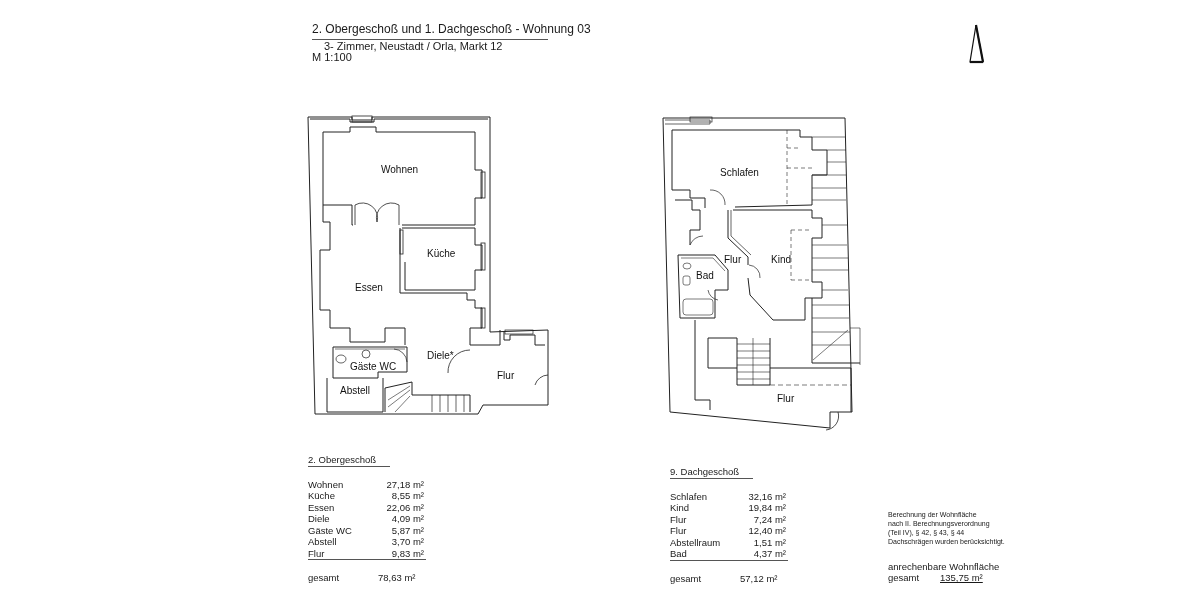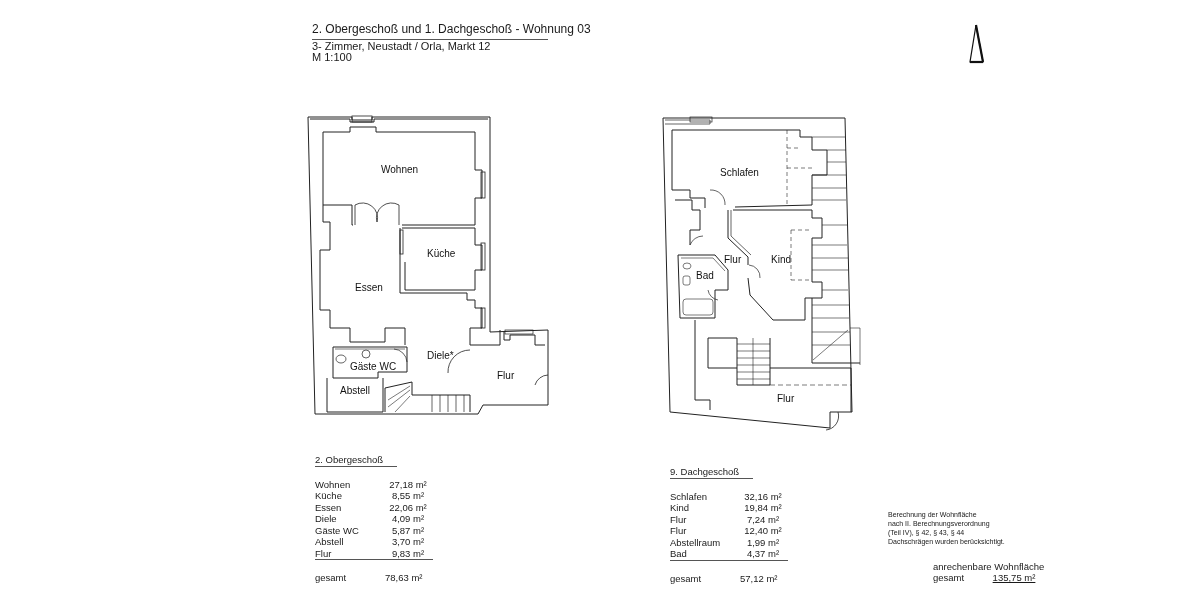--- a/index.html
+++ b/index.html
@@ -1,38 +1,38 @@
 <!DOCTYPE html>
 <html><head>
 <meta charset="utf-8">
 <style>
   html, body { margin: 0; padding: 0; background: #ffffff; }
   body { width: 1200px; height: 600px; position: relative; overflow: hidden;
          font-family: "Liberation Sans", sans-serif; color: #1a1a1a; }
   .abs { position: absolute; }
   .hdr-title { left: 312px; top: 22px; font-size: 12px; padding-bottom: 3px;
                border-bottom: 1px solid #555; width: 236px; white-space: nowrap; }
-  .hdr-sub { left: 312px; top: 40px; font-size: 11px; white-space: nowrap; }
+  .hdr-sub { left: 324px; top: 40px; font-size: 11px; white-space: nowrap; }
   .hdr-scale { left: 312px; top: 51px; font-size: 11px; white-space: nowrap; }
   svg.plan { position: absolute; left: 0; top: 0; }
   .plan text { font-family: "Liberation Sans", sans-serif; font-size: 10px; fill: #111; }
   .tbl { font-size: 9.5px; line-height: 11.5px; }
   .tbl .ttl { display: inline-block; border-bottom: 1px solid #555; padding-right: 14px; margin-bottom: 12px; }
   .tbl .row { display: flex; }
   .tbl .row .k { width: 70px; }
-  .tbl .row .v { width: 46px; text-align: center; }
+  .tbl .row .v { width: 46px; text-align: right; }
   .tbl .row.last { border-bottom: 1px solid #555; width: 118px; }
   .tbl .total { display: flex; margin-top: 12px; }
   .tbl .total .k { width: 70px; }
   .tbl .total .v { width: 46px; text-align: left; }
   .note { left: 888px; top: 510px; font-size: 7px; line-height: 9px; width: 150px; }
-  .wf { left: 888px; top: 561px; font-size: 9.5px; line-height: 11px; margin-left: 45px; }
+  .wf { left: 888px; top: 561px; font-size: 9.5px; line-height: 11px; }
   .wf .total { display: flex; }
   .wf .total .k { width: 52px; }
-  .wf .total .v { width: 58px; text-align: center; text-decoration: underline; }
+  .wf .total .v { width: 58px; text-align: left; text-decoration: underline; }
 </style>
 </head>
 <body>
 
 <div class="abs hdr-title">2. Obergeschoß und 1. Dachgeschoß - Wohnung 03</div>
 <div class="abs hdr-sub">3- Zimmer, Neustadt / Orla, Markt 12</div>
 <div class="abs hdr-scale">M  1:100</div>
 
 <svg class="plan" width="1200" height="600" viewBox="0 0 1200 600">
 
@@ -172,21 +172,21 @@
     <path d="M826,430 A14,14 0 0 0 838,412" stroke-width="0.8"></path>
   </g>
 
   <text x="720" y="176">Schlafen</text>
   <text x="771" y="263">Kind</text>
   <text x="724" y="263">Flur</text>
   <text x="696" y="279">Bad</text>
   <text x="777" y="402">Flur</text>
 </svg>
 
-<div class="abs tbl" style="left:315px; top:454px;">
+<div class="abs tbl" style="left:308px; top:454px;">
   <div class="ttl">2. Obergeschoß</div>
   <div class="row">
       <span class="k">Wohnen</span>
       <span class="v">27,18 m²</span>
     </div>
   <div class="row">
       <span class="k">Küche</span>
       <span class="v">8,55 m²</span>
     </div>
   <div class="row">
@@ -228,21 +228,21 @@
   <div class="row">
       <span class="k">Flur</span>
       <span class="v">7,24 m²</span>
     </div>
   <div class="row">
       <span class="k">Flur</span>
       <span class="v">12,40 m²</span>
     </div>
   <div class="row">
       <span class="k">Abstellraum</span>
-      <span class="v">1,99 m²</span>
+      <span class="v">1,51 m²</span>
     </div>
   <div class="row last">
       <span class="k">Bad</span>
       <span class="v">4,37 m²</span>
     </div>
   <div class="total">
       <span class="k">gesamt</span>
       <span class="v">57,12 m²</span>
     </div>
 </div>

